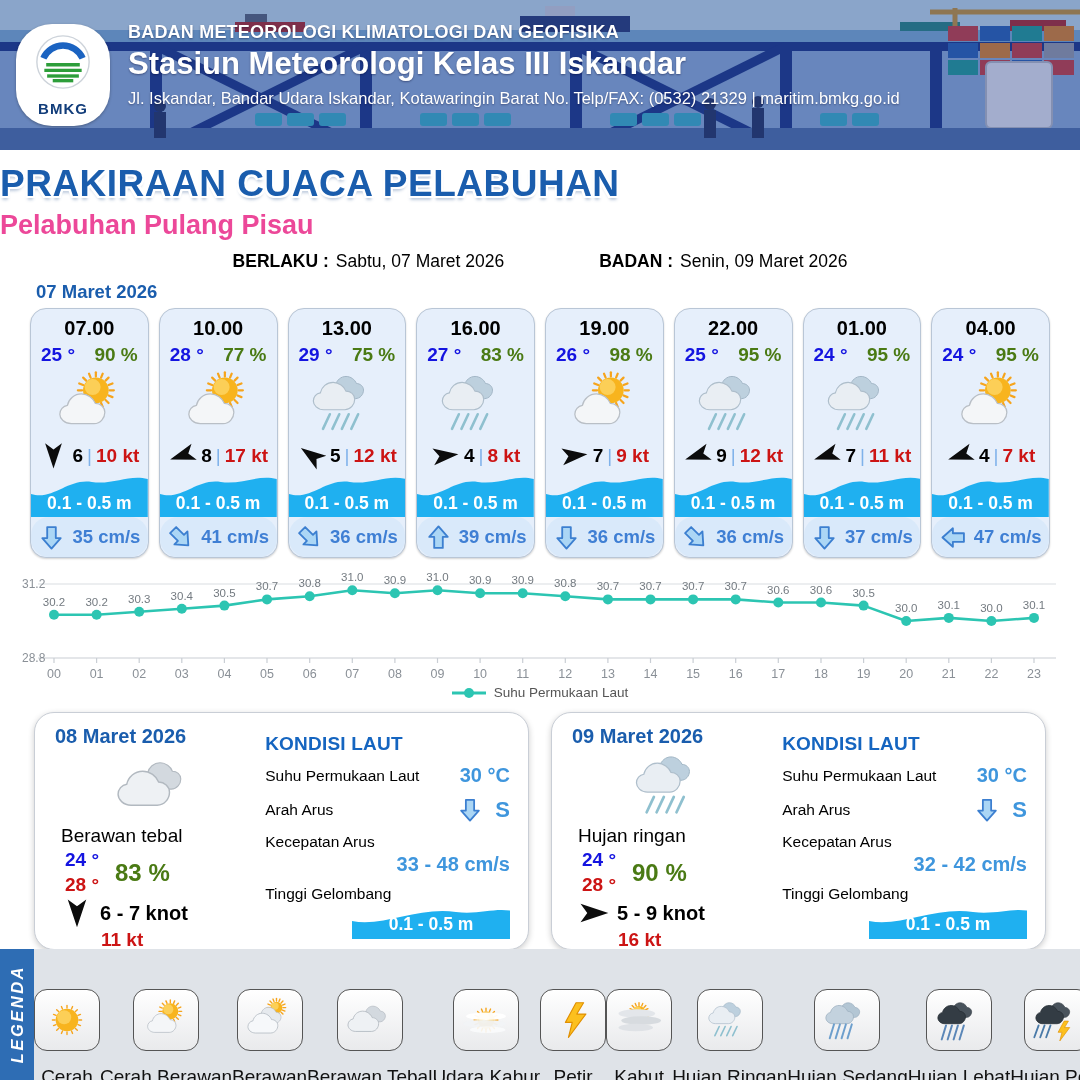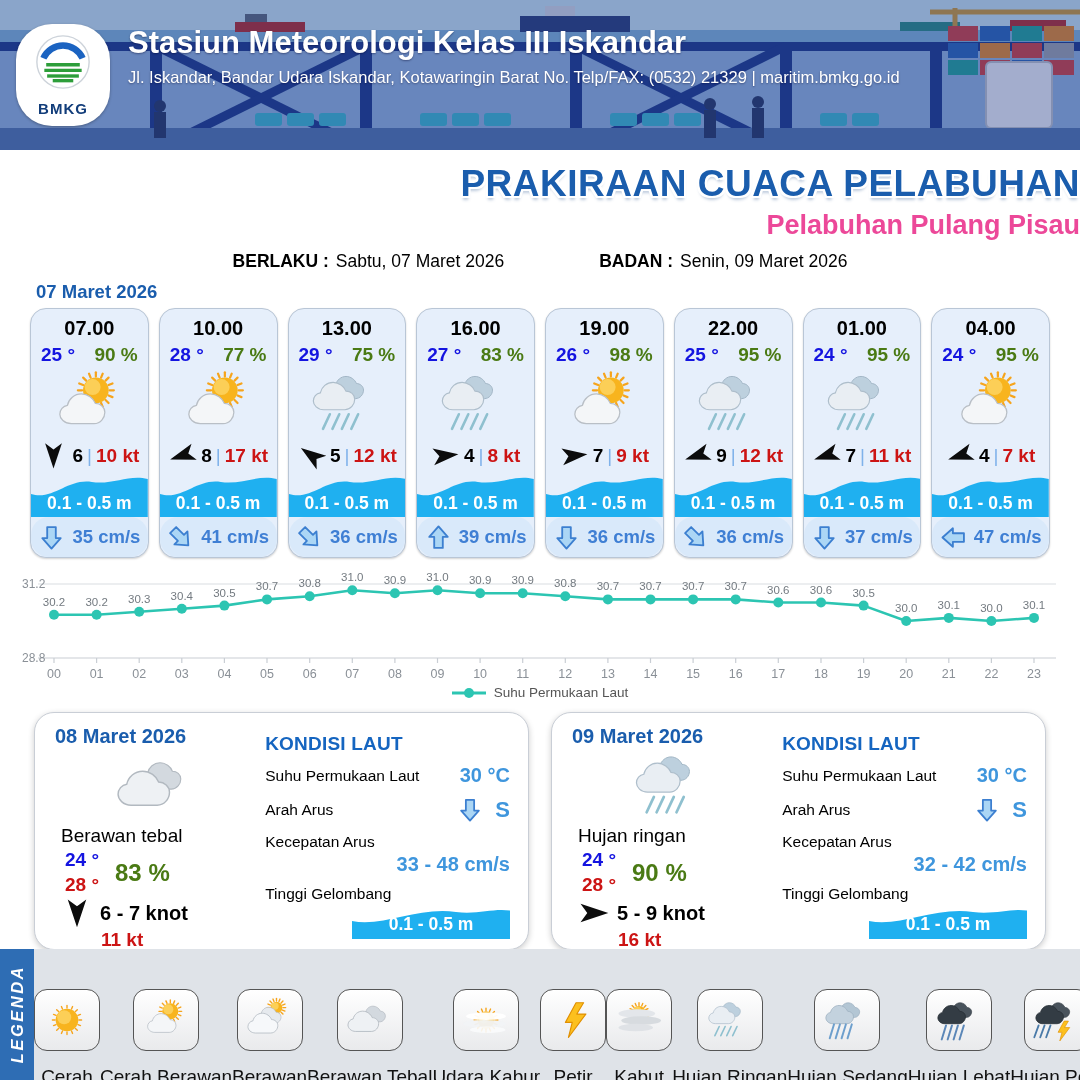--- a/index.html
+++ b/index.html
@@ -12,21 +12,21 @@
   .logo-badge{position:absolute;left:16px;top:24px;width:94px;height:102px;background:#fff;
       border-radius:36px;display:flex;flex-direction:column;align-items:center;justify-content:center;
       box-shadow:0 1px 3px rgba(0,0,0,.3);z-index:3;}
   .logo-text{font-size:15px;font-weight:bold;color:#123d7a;letter-spacing:1px;margin-top:10px;}
   .header-text{position:absolute;left:128px;top:22px;z-index:3;color:#fff;}
   .ht-org{font-size:18px;font-weight:bold;letter-spacing:.2px;text-shadow:0 1px 2px rgba(0,0,40,.4);}
   .ht-station{font-size:31px;font-weight:bold;margin-top:3px;text-shadow:0 1px 2px rgba(0,0,40,.4);}
   .ht-addr{font-size:16.5px;margin-top:7px;text-shadow:0 1px 2px rgba(0,0,40,.4);}
 
   
-  .title-block{text-align:right;padding-top:13px;}
+  .title-block{text-align:left;padding-top:13px;}
   .main-title{font-size:37px;font-weight:800;color:#1a5dad;letter-spacing:.5px;
       text-shadow:-2px -2px 0 #fff,2px -2px 0 #fff,-2px 2px 0 #fff,2px 2px 0 #fff,0 4px 3px rgba(110,140,180,.45);}
   .sub-title{font-size:27px;font-weight:bold;color:#ec4899;margin-top:5px;
       text-shadow:-1px -1px 0 #fff,1px -1px 0 #fff,-1px 1px 0 #fff,1px 1px 0 #fff;}
   .validity{margin-top:10px;font-size:17.5px;display:flex;justify-content:center;gap:95px;}
   .v-label{font-weight:bold;}
   .v-val{margin-left:7px;}
 
   
   .date-label{margin:9px 0 5px 36px;font-size:18.5px;font-weight:bold;color:#1a5dad;}
@@ -174,20 +174,21 @@
         <circle cx="30" cy="30" r="28" fill="#fff" stroke="#cdd3da" stroke-width="1.5"></circle>
         <path d="M9,26 A23,23 0 0 1 51,26" stroke="#1b63c1" stroke-width="7" fill="none"></path>
         <line x1="12" y1="33" x2="48" y2="33" stroke="#2d9e3a" stroke-width="3.6"></line>
         <line x1="10" y1="39" x2="50" y2="39" stroke="#2d9e3a" stroke-width="3.6"></line>
         <line x1="13" y1="45" x2="47" y2="45" stroke="#2d9e3a" stroke-width="3.6"></line>
         <line x1="19" y1="50" x2="41" y2="50" stroke="#2d9e3a" stroke-width="3.6"></line>
       </svg>
       <div class="logo-text">BMKG</div>
     </div>
     <div class="header-text">
+      <div class="ht-org">BADAN METEOROLOGI KLIMATOLOGI DAN GEOFISIKA</div>
       <div class="ht-station">Stasiun Meteorologi Kelas III Iskandar</div>
       <div class="ht-addr">Jl. Iskandar, Bandar Udara Iskandar, Kotawaringin Barat No. Telp/FAX: (0532) 21329 | maritim.bmkg.go.id</div>
     </div>
   </div>
 
   <div class="title-block">
     <div class="main-title">PRAKIRAAN CUACA PELABUHAN</div>
     <div class="sub-title">Pelabuhan Pulang Pisau</div>
     <div class="validity">
       <span><span class="v-label">BERLAKU :</span><span class="v-val">Sabtu, 07 Maret 2026</span></span>

